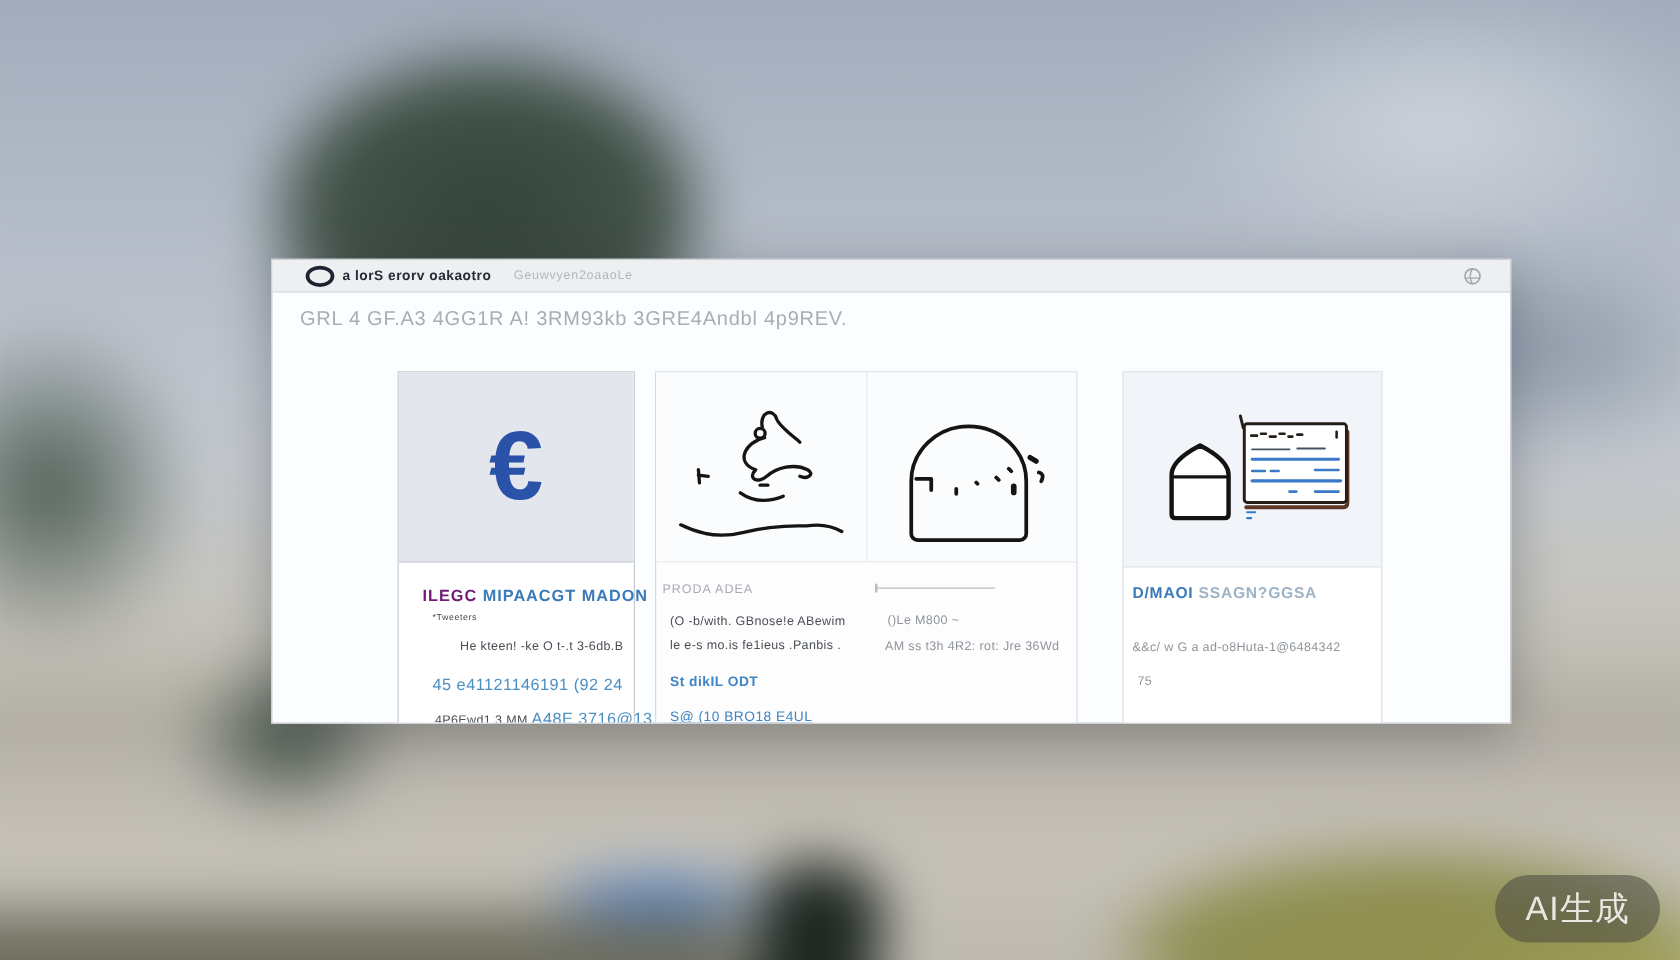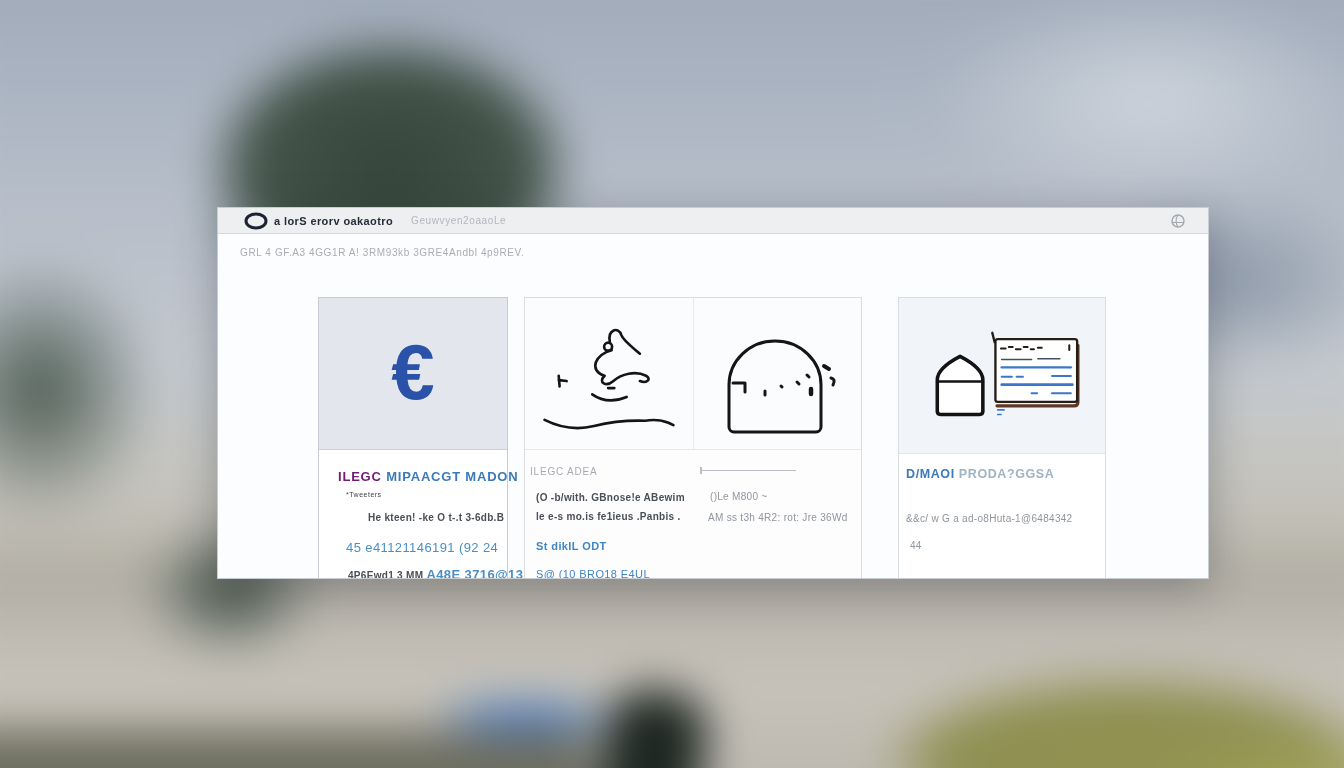--- a/index.html
+++ b/index.html
@@ -30,21 +30,21 @@
     overflow:hidden;margin-left:39px; }
 
   .win-header { position:absolute; left:0; top:0; right:0; height:26px;
     background:#edeff1; border-bottom:1px solid #d6d9dc; display:flex; align-items:center; }
   .brand { display:flex; align-items:center; gap:6px; margin-left:26px; cursor:pointer; }
   .brand svg { display:block; }
   .brand-text { font-size:11px; font-weight:700; color:#262c38; letter-spacing:.4px; }
   .nav-text { margin-left:18px; font-size:10px; color:#b3b7bd; letter-spacing:.6px; cursor:pointer; }
   .globe { position:absolute; right:22px; top:5px; width:16px; height:16px; cursor:pointer; opacity:.65; }
 
-  .subtitle { position:absolute; left:22px; top:39px; font-size:10px; color:#a9adb3; letter-spacing:.6px; }
+  .subtitle { position:absolute; left:22px; top:39px; font-size:16px; color:#a9adb3; letter-spacing:.6px; }
 
   .card { position:absolute; top:89px; background:#ffffff; border:1px solid #d9dde2; cursor:pointer; }
   .icon-area { position:relative; width:100%; display:flex; align-items:center; justify-content:center; }
 
   .card1 { left:100px; width:190px; height:284px; border-color:#c7ccd4; }
   .card1 .icon-area { height:152px; background:#e3e7ed; border-bottom:1px solid #ccd1d8; }
   .euro { font-size:78px; font-weight:600; color:#2a52a8; line-height:1; transform:translateY(-2px); }
 
   .card-mid { left:306px; width:338px; height:284px; background:#fdfdfe; }
   .card-mid .icon-area { height:152px; background:#fbfcfd; border-bottom:1px solid #e6e9ec; }
@@ -53,21 +53,21 @@
   .half.left { left:0; } .half.right { right:0; }
 
   .card4 { left:680px; width:208px; height:284px; }
   .card4 .icon-area { height:156px; background:#f1f4f8; border-bottom:1px solid #e2e6ea; }
 
   .txt { position:absolute; }
   .t-title { font-size:13px; font-weight:700; letter-spacing:.8px; }
   .accent-olive { color:#701a75; }
   .accent-blue  { color:#3b7ab8; }
   .t-micro { font-size:7px; color:#3c4148; letter-spacing:.5px; }
-  .t-dark  { font-size:10px; color:#4a4f56; letter-spacing:.3px;font-weight:bold; }
+  .t-dark  { font-size:10px; color:#4a4f56; letter-spacing:.3px; }
   .t-gray  { font-size:10px; color:#8f959c; letter-spacing:.3px; }
   .t-lightgray { font-size:10px; color:#a6abb2; letter-spacing:.8px; }
   .t-blue  { font-size:13px; color:#4a8fc2; letter-spacing:.4px; }
   .t-link  { font-size:11px; color:#3f85c4; letter-spacing:.4px; cursor:pointer; }
   .underline { text-decoration:underline; }
   .card3-rule { position:absolute; width:96px; height:1px; background:#b9bec4; }
   .card3-rule::before { content:""; position:absolute; left:0; top:-3px; width:2px; height:7px; background:#b9bec4; }
   .t-title4 { font-size:12.5px; font-weight:700; letter-spacing:.6px; }
   .title4-main { color:#9fb3c6; font-weight:600; }
   .cjk-badge { color:#3f85c4; font-size:12px; font-weight:700; margin-right:4px; }
@@ -153,21 +153,21 @@
             <path d="M58 82 v4 M74 77 l1 1 M90 73 l2 2 M100 66 l2 2"></path>
             <path d="M104 80 v5" stroke-width="4.5"></path>
             <path d="M117 57 l5 3" stroke-width="4"></path>
             <path d="M124 69 q5 1 2 7"></path>
           </svg>
         </div>
         <div class="mid-divider"></div>
       </div>
     </div>
 
-    <div class="txt t-lightgray" style="left:312px; top:258px;">ILEGC  ADEA</div>
+    <div class="txt t-lightgray" style="left:312px; top:258px;">PRODA  ADEA</div>
     <div class="txt t-dark" style="left:318px; top:284px;">(O -b/with. GBnose!e ABewim</div>
     <div class="txt t-dark" style="left:318px; top:303px;">le e-s mo.is fe1ieus .Panbis .</div>
     <div class="txt t-link" style="left:318px; top:332px; font-weight:700;">St dikIL ODT</div>
     <div class="txt t-link underline" style="left:318px; top:360px;">S@ (10 BRO18 E4UL</div>
 
     <div class="card3-rule" style="left:482px; top:262px;"></div>
     <div class="txt t-gray" style="left:492px; top:283px;">()Le M800 ~</div>
     <div class="txt t-gray" style="left:490px; top:304px;">AM ss t3h 4R2: rot: Jre 36Wd</div>
 
     <div class="card card4">
@@ -183,21 +183,22 @@
           <path d="M104 86 h90" stroke="#3a78c8" stroke-width="3.4"></path>
           <path d="M142 97 h7 M168 97 h24" stroke="#3a78c8" stroke-width="2.6"></path>
           <path d="M99 118 h8 M99 124 h4" stroke="#3a78c8" stroke-width="2.2"></path>
           <path d="M22 120 v-40 q0 -15 29 -30 q29 15 29 30 v40 q0 4 -4 4 h-50 q-4 0 -4 -4 z" fill="#ffffff" stroke="#131313" stroke-width="4.5"></path>
           <path d="M22 82 h58" stroke="#131313" stroke-width="3.2"></path>
         </svg>
       </div>
     </div>
     <div class="txt t-title4" style="left:688px; top:259px;">
       <span class="accent-blue">D/MAOI</span>
-      <span class="title4-main">PRODA?GGSA</span>
+      <span class="title4-main">SSAGN?GGSA</span>
     </div>
     <div class="txt t-gray" style="left:688px; top:305px; width:188px;">&amp;&amp;c/ w G a  ad-o8Huta-1@6484342</div>
-    <div class="txt t-gray" style="left:692px; top:332px;">44</div>
+    <div class="txt t-gray" style="left:692px; top:332px;">75</div>
 
   </div>
 
+  <div class="watermark">AI生成</div>
 
 </div>
 
 </body></html>

